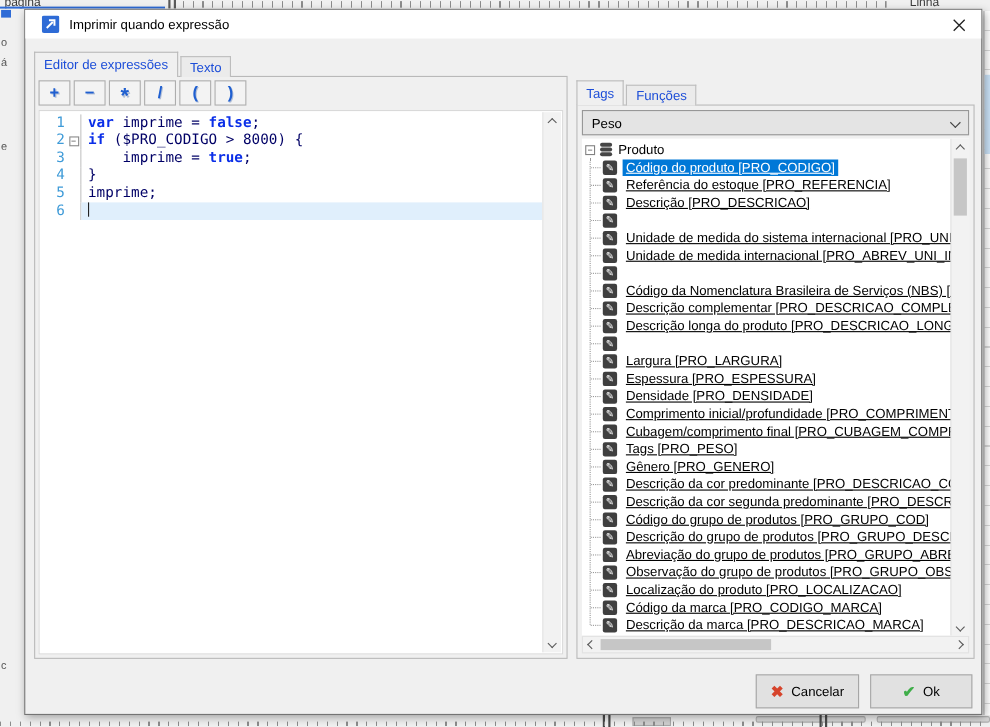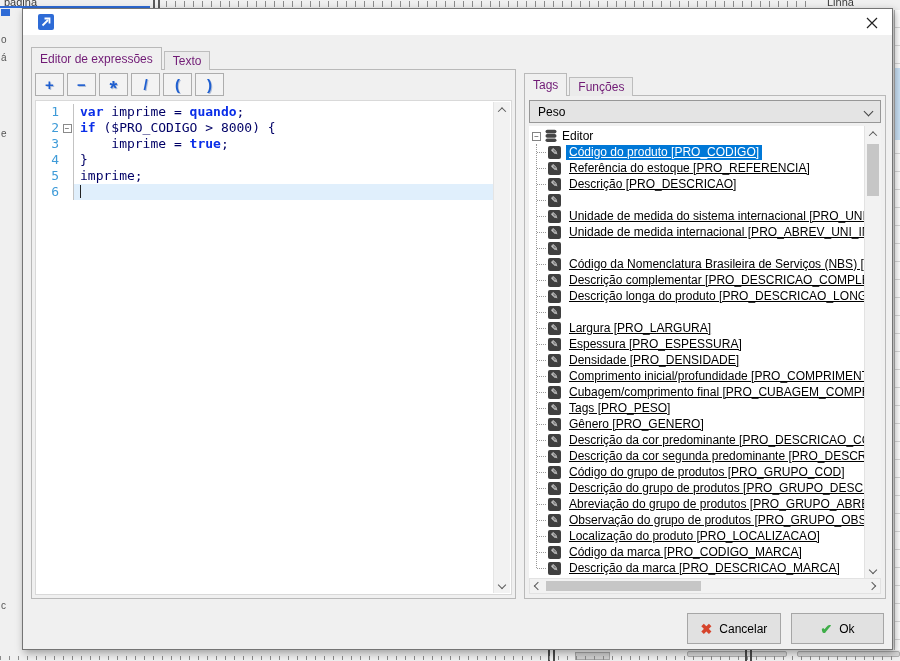--- a/index.html
+++ b/index.html
@@ -32,21 +32,21 @@
   .dialog{position:absolute;left:22px;top:8px;width:871px;height:642px;background:#f0f0f0;
     border:1px solid #747474;box-shadow:2px 3px 8px rgba(0,0,0,.35);}
   .titlebar{position:absolute;left:0;top:0;right:0;height:26px;background:#ffffff;}
   .title-icon{position:absolute;left:15px;top:5px;width:16px;height:16px;}
   .title-text{position:absolute;left:40px;top:0;height:26px;line-height:26px;font-size:12px;color:#000;}
   .close-btn{position:absolute;right:10px;top:4px;width:20px;height:19px;display:flex;align-items:center;justify-content:center;cursor:default;}
 
   
   .tabs{position:absolute;display:flex;align-items:flex-end;height:23px;z-index:3;}
   .tabs-left{left:8px;top:38px;} .tabs-right{left:501px;top:64px;}
-  .tab{display:flex;align-items:center;padding:0 8px;font-size:12px;color:#701a75;white-space:nowrap;}
+  .tab{display:flex;align-items:center;padding:0 8px;font-size:12px;color:#1d4ed8;white-space:nowrap;}
   .tab.active{height:23px;background:#f0f0f0;border:1px solid #b9b9b9;border-bottom:none;position:relative;z-index:4;}
   .tab.inactive{height:19px;background:#ebebeb;border:1px solid #bdbdbd;border-bottom:none;margin-left:2px;}
 
   .panel-box{position:absolute;background:#f0f0f0;border:1px solid #b9b9b9;}
   .left-box{left:8px;top:60px;width:485px;height:530px;}
   .right-box{left:501px;top:86px;width:362px;height:504px;}
 
   
   .toolbar{position:absolute;left:3px;top:3px;display:flex;gap:3px;}
   .tbtn{width:29px;height:23px;background:#f3f3f3;border:1px solid #adadad;display:flex;align-items:center;justify-content:center;
@@ -141,20 +141,21 @@
 </div>
 
 <div class="dialog">
 
   <div class="titlebar">
     <svg class="title-icon" width="16" height="16">
       <rect width="16" height="16" rx="2" fill="#2e6bd6"></rect>
       <path d="M4.5 11.5 L10 6" stroke="#fff" stroke-width="1.8" fill="none"></path>
       <path d="M6.5 4.5 H11.5 V9.5" stroke="#fff" stroke-width="1.8" fill="none"></path>
     </svg>
+    <span class="title-text">Imprimir quando expressão</span>
     <span class="close-btn">
       <svg width="12" height="12">
         <path d="M1 1 L11 11 M11 1 L1 11" stroke="#222" stroke-width="1.2" fill="none"></path>
       </svg>
     </span>
   </div>
 
   <div class="tabs tabs-left">
     <div class="tab active">
       <span>Editor de expressões</span>
@@ -173,21 +174,21 @@
         </span>
         <span class="tbtn">/</span>
         <span class="tbtn">(</span>
         <span class="tbtn">)</span>
       </div>
     <div class="editor">
       <div class="ed-lines">
           <div class="ed-line">
             <span class="ln">1</span>
             <span class="foldcol"></span>
-            <span class="ed-code"><span class="kw">var</span><span> imprime = </span><span class="kw">quando</span><span>;</span></span>
+            <span class="ed-code"><span class="kw">var</span><span> imprime = </span><span class="kw">false</span><span>;</span></span>
           </div>
           <div class="ed-line">
             <span class="ln">2</span>
             <span class="foldcol">
               <span class="fold-box">−</span>
             </span>
             <span class="ed-code"><span class="kw">if</span><span> ($PRO_CODIGO &gt; 8000) {</span></span>
           </div>
           <div class="ed-line">
             <span class="ln">3</span>
@@ -238,21 +239,21 @@
     <div class="tree">
       <div class="tree-inner">
         <div class="vline"></div>
         <div class="tree-root">
           <span class="expand-box">−</span>
           <svg class="db-icon" width="14" height="14" viewBox="0 0 14 14">
             <rect x="1.5" y="0.8" width="11" height="3.6" rx="1.8" fill="#454545"></rect>
             <rect x="1.5" y="5.1" width="11" height="3.6" rx="1.8" fill="#454545"></rect>
             <rect x="1.5" y="9.4" width="11" height="3.6" rx="1.8" fill="#454545"></rect>
           </svg>
-          <span class="root-label">Editor</span>
+          <span class="root-label">Produto</span>
         </div>
         <div>
             <div class="tree-row">
               <span class="stub"></span>
               <span class="tag-icon">✎</span>
               <span class="tree-label sel">Código do produto [PRO_CODIGO]</span>
             </div>
             <div class="tree-row">
               <span class="stub"></span>
               <span class="tag-icon">✎</span>

